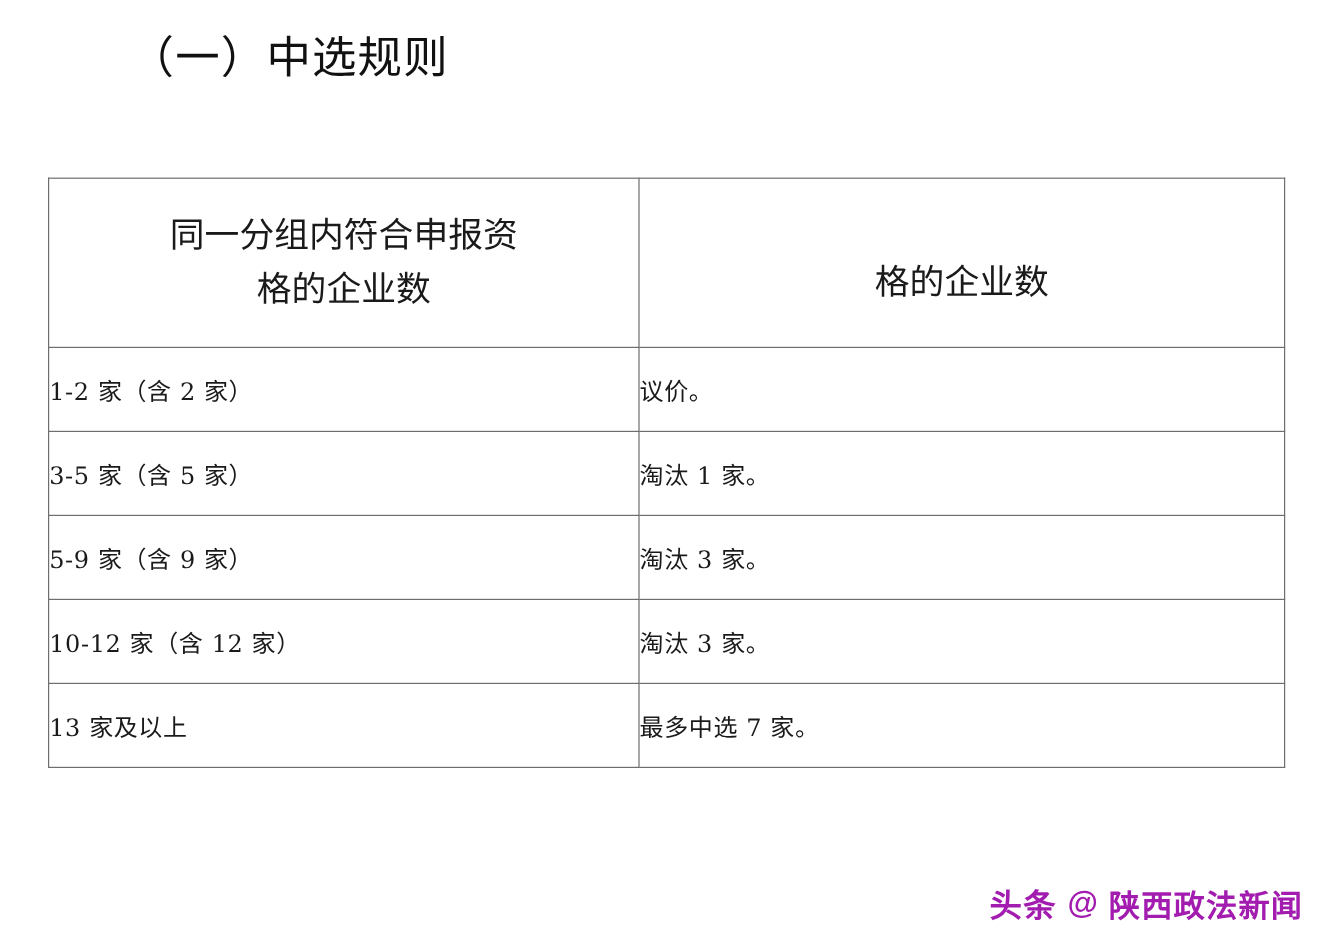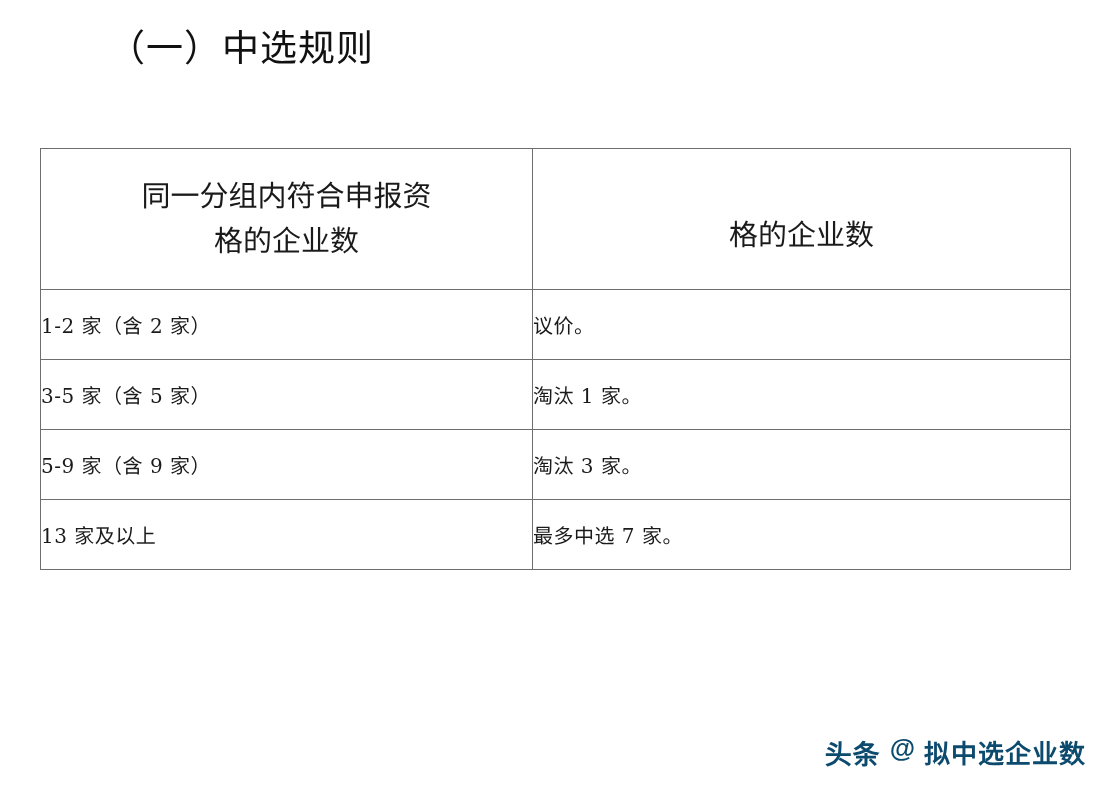--- a/index.html
+++ b/index.html
@@ -98,23 +98,23 @@
     text-indent: 2em;
     letter-spacing: 0.5px;
     color: #111;
   }
 
   .watermark {
     position: absolute;
     right: 22px;
     bottom: 18px;
     display: flex;
-    align-items: flex-start;
+    align-items: center;
     gap: 9px;
-    color: #0c4a6e;
+    color: #a21caf;
     font-family: "Liberation Sans", sans-serif;
   }
   .watermark .wm-logo {
     font-size: 27px;
     font-weight: bold;
     letter-spacing: 1px;
   }
   .watermark .wm-at {
     font-size: 26px;
     font-weight: bold;
@@ -155,26 +155,30 @@
       </tr>
       <tr>
         <td class="body-cell">3-5 家（含 5 家）</td>
         <td class="body-cell">淘汰 1 家。</td>
       </tr>
       <tr>
         <td class="body-cell">5-9 家（含 9 家）</td>
         <td class="body-cell">淘汰 3 家。</td>
       </tr>
       <tr>
+        <td class="body-cell">10-12 家（含 12 家）</td>
+        <td class="body-cell">淘汰 3 家。</td>
+      </tr>
+      <tr>
         <td class="body-cell">13 家及以上</td>
         <td class="body-cell">最多中选 7 家。</td>
       </tr>
     </tbody>
   </table>
 
 
   <div class="watermark">
     <span class="wm-logo">头条</span>
     <span class="wm-at">@</span>
-    <span class="wm-name">拟中选企业数</span>
+    <span class="wm-name">陕西政法新闻</span>
   </div>
 
 </div>
 
 </body></html>

